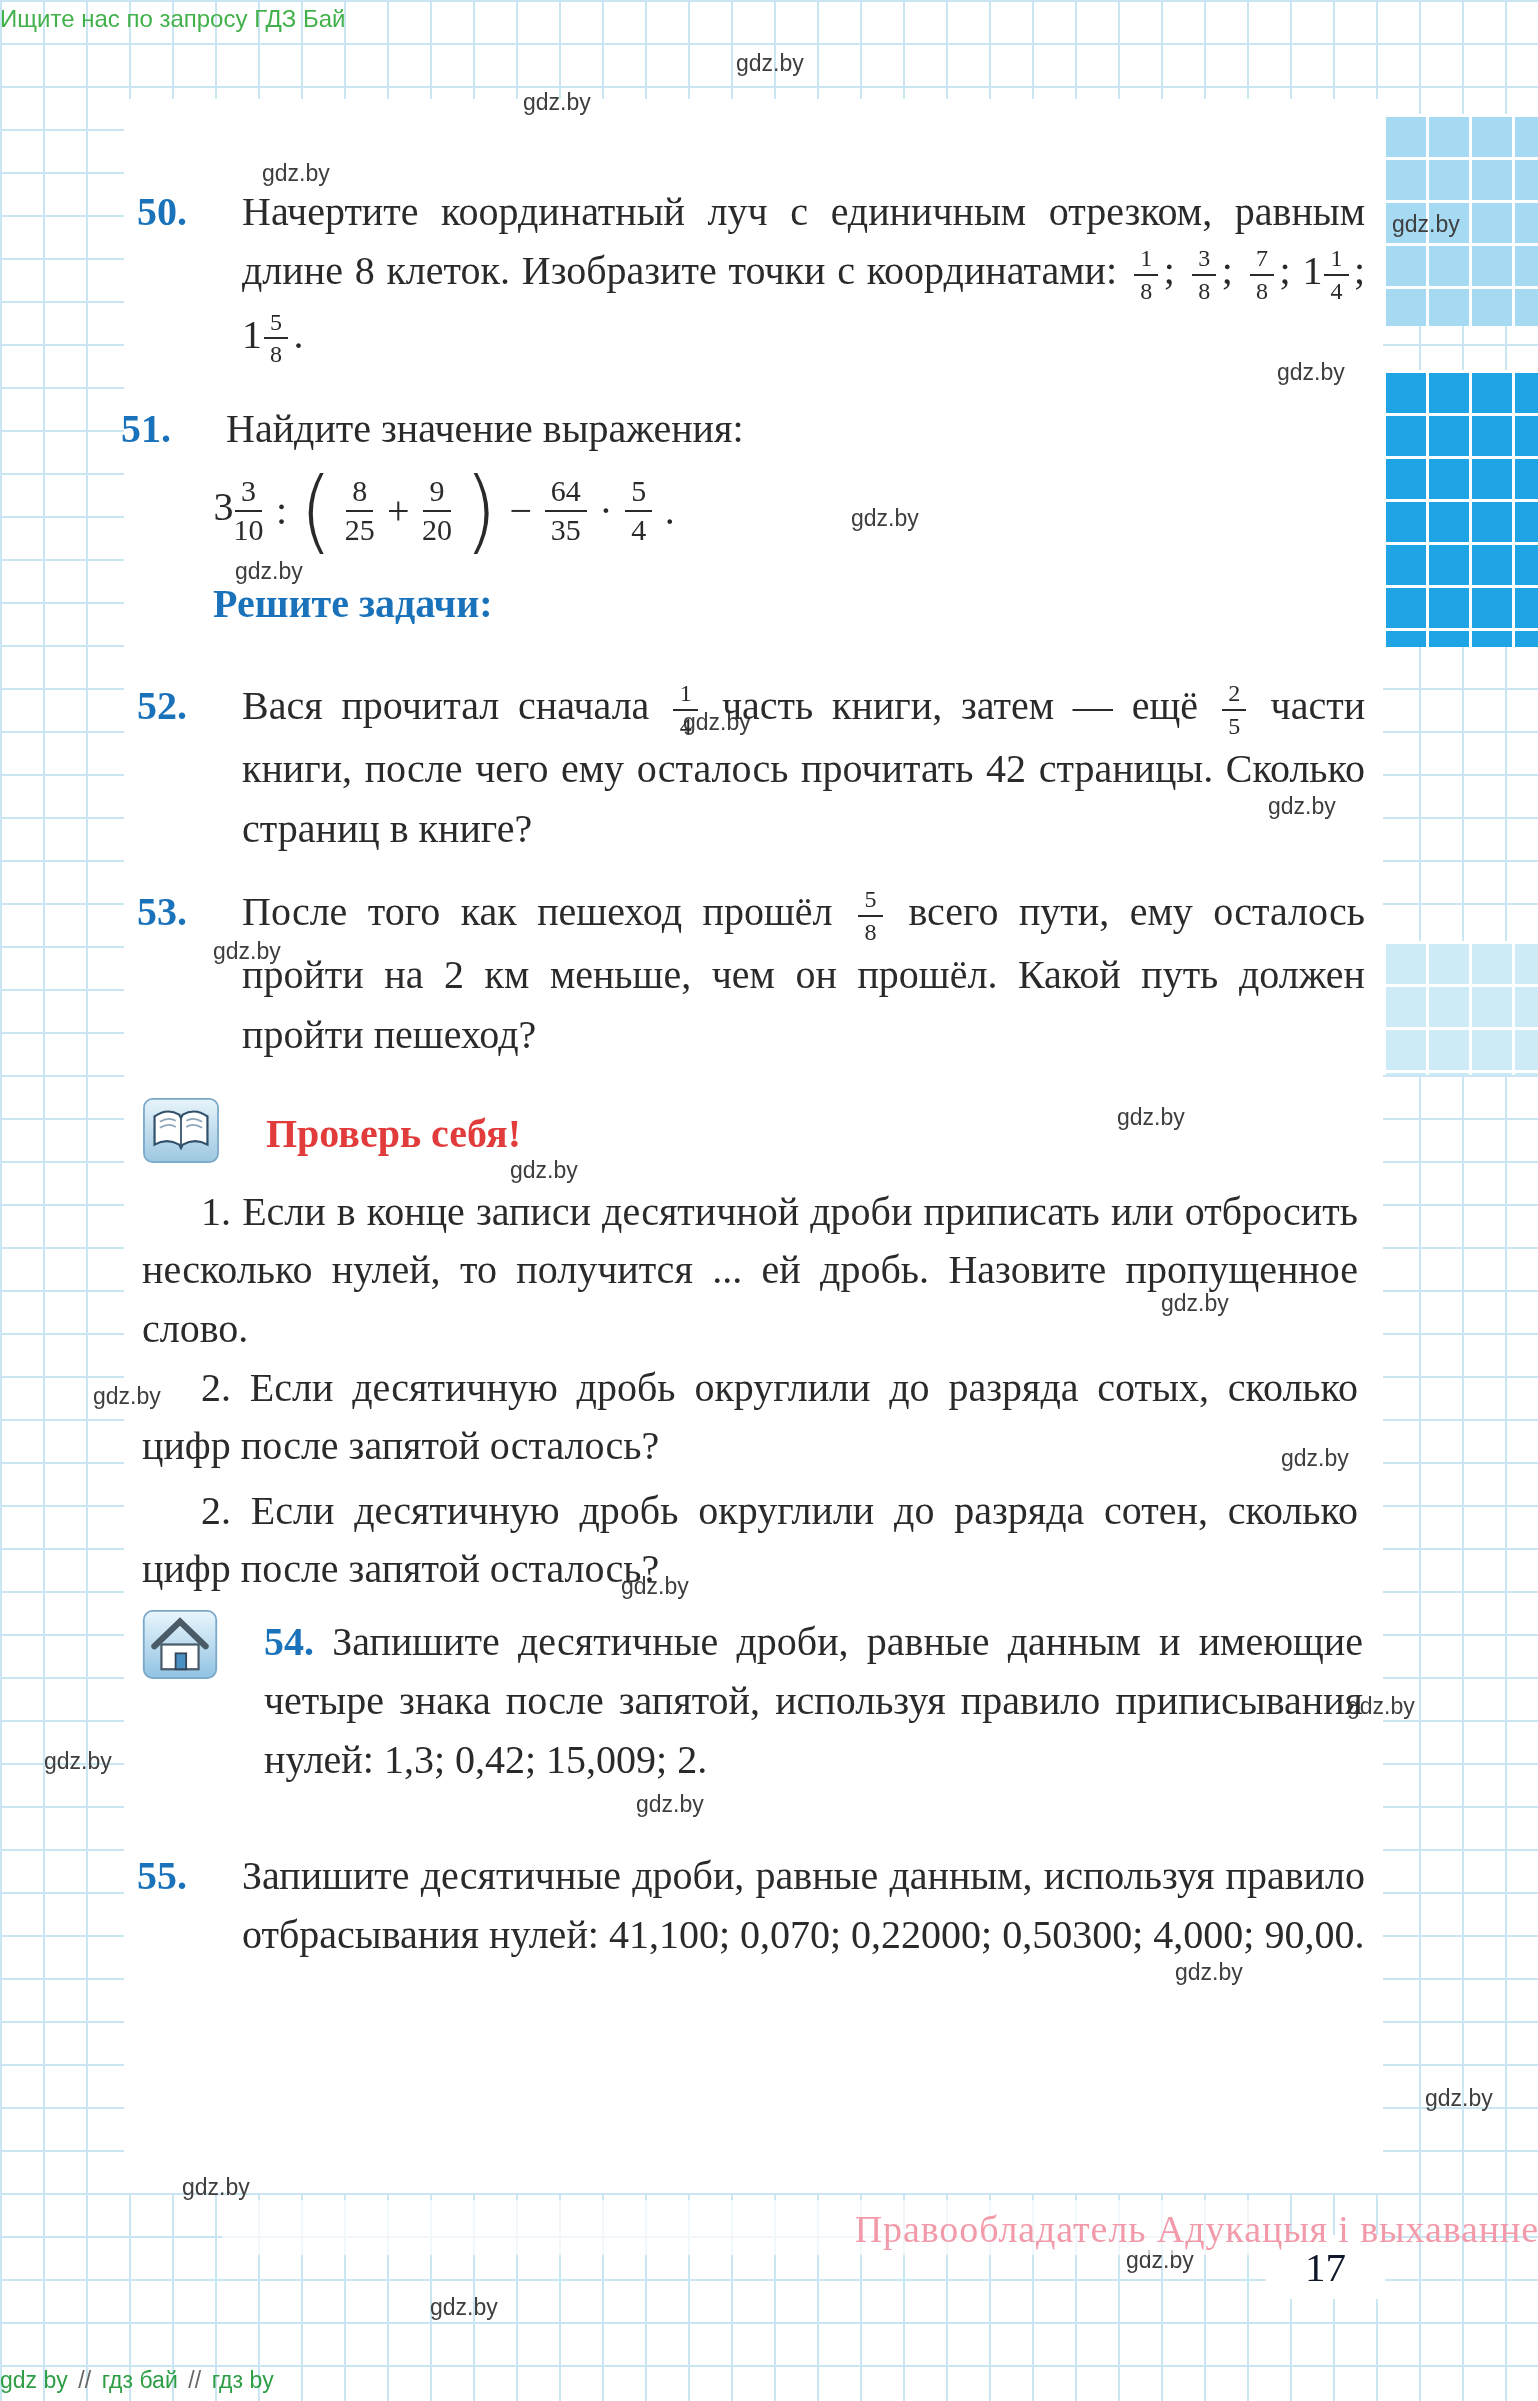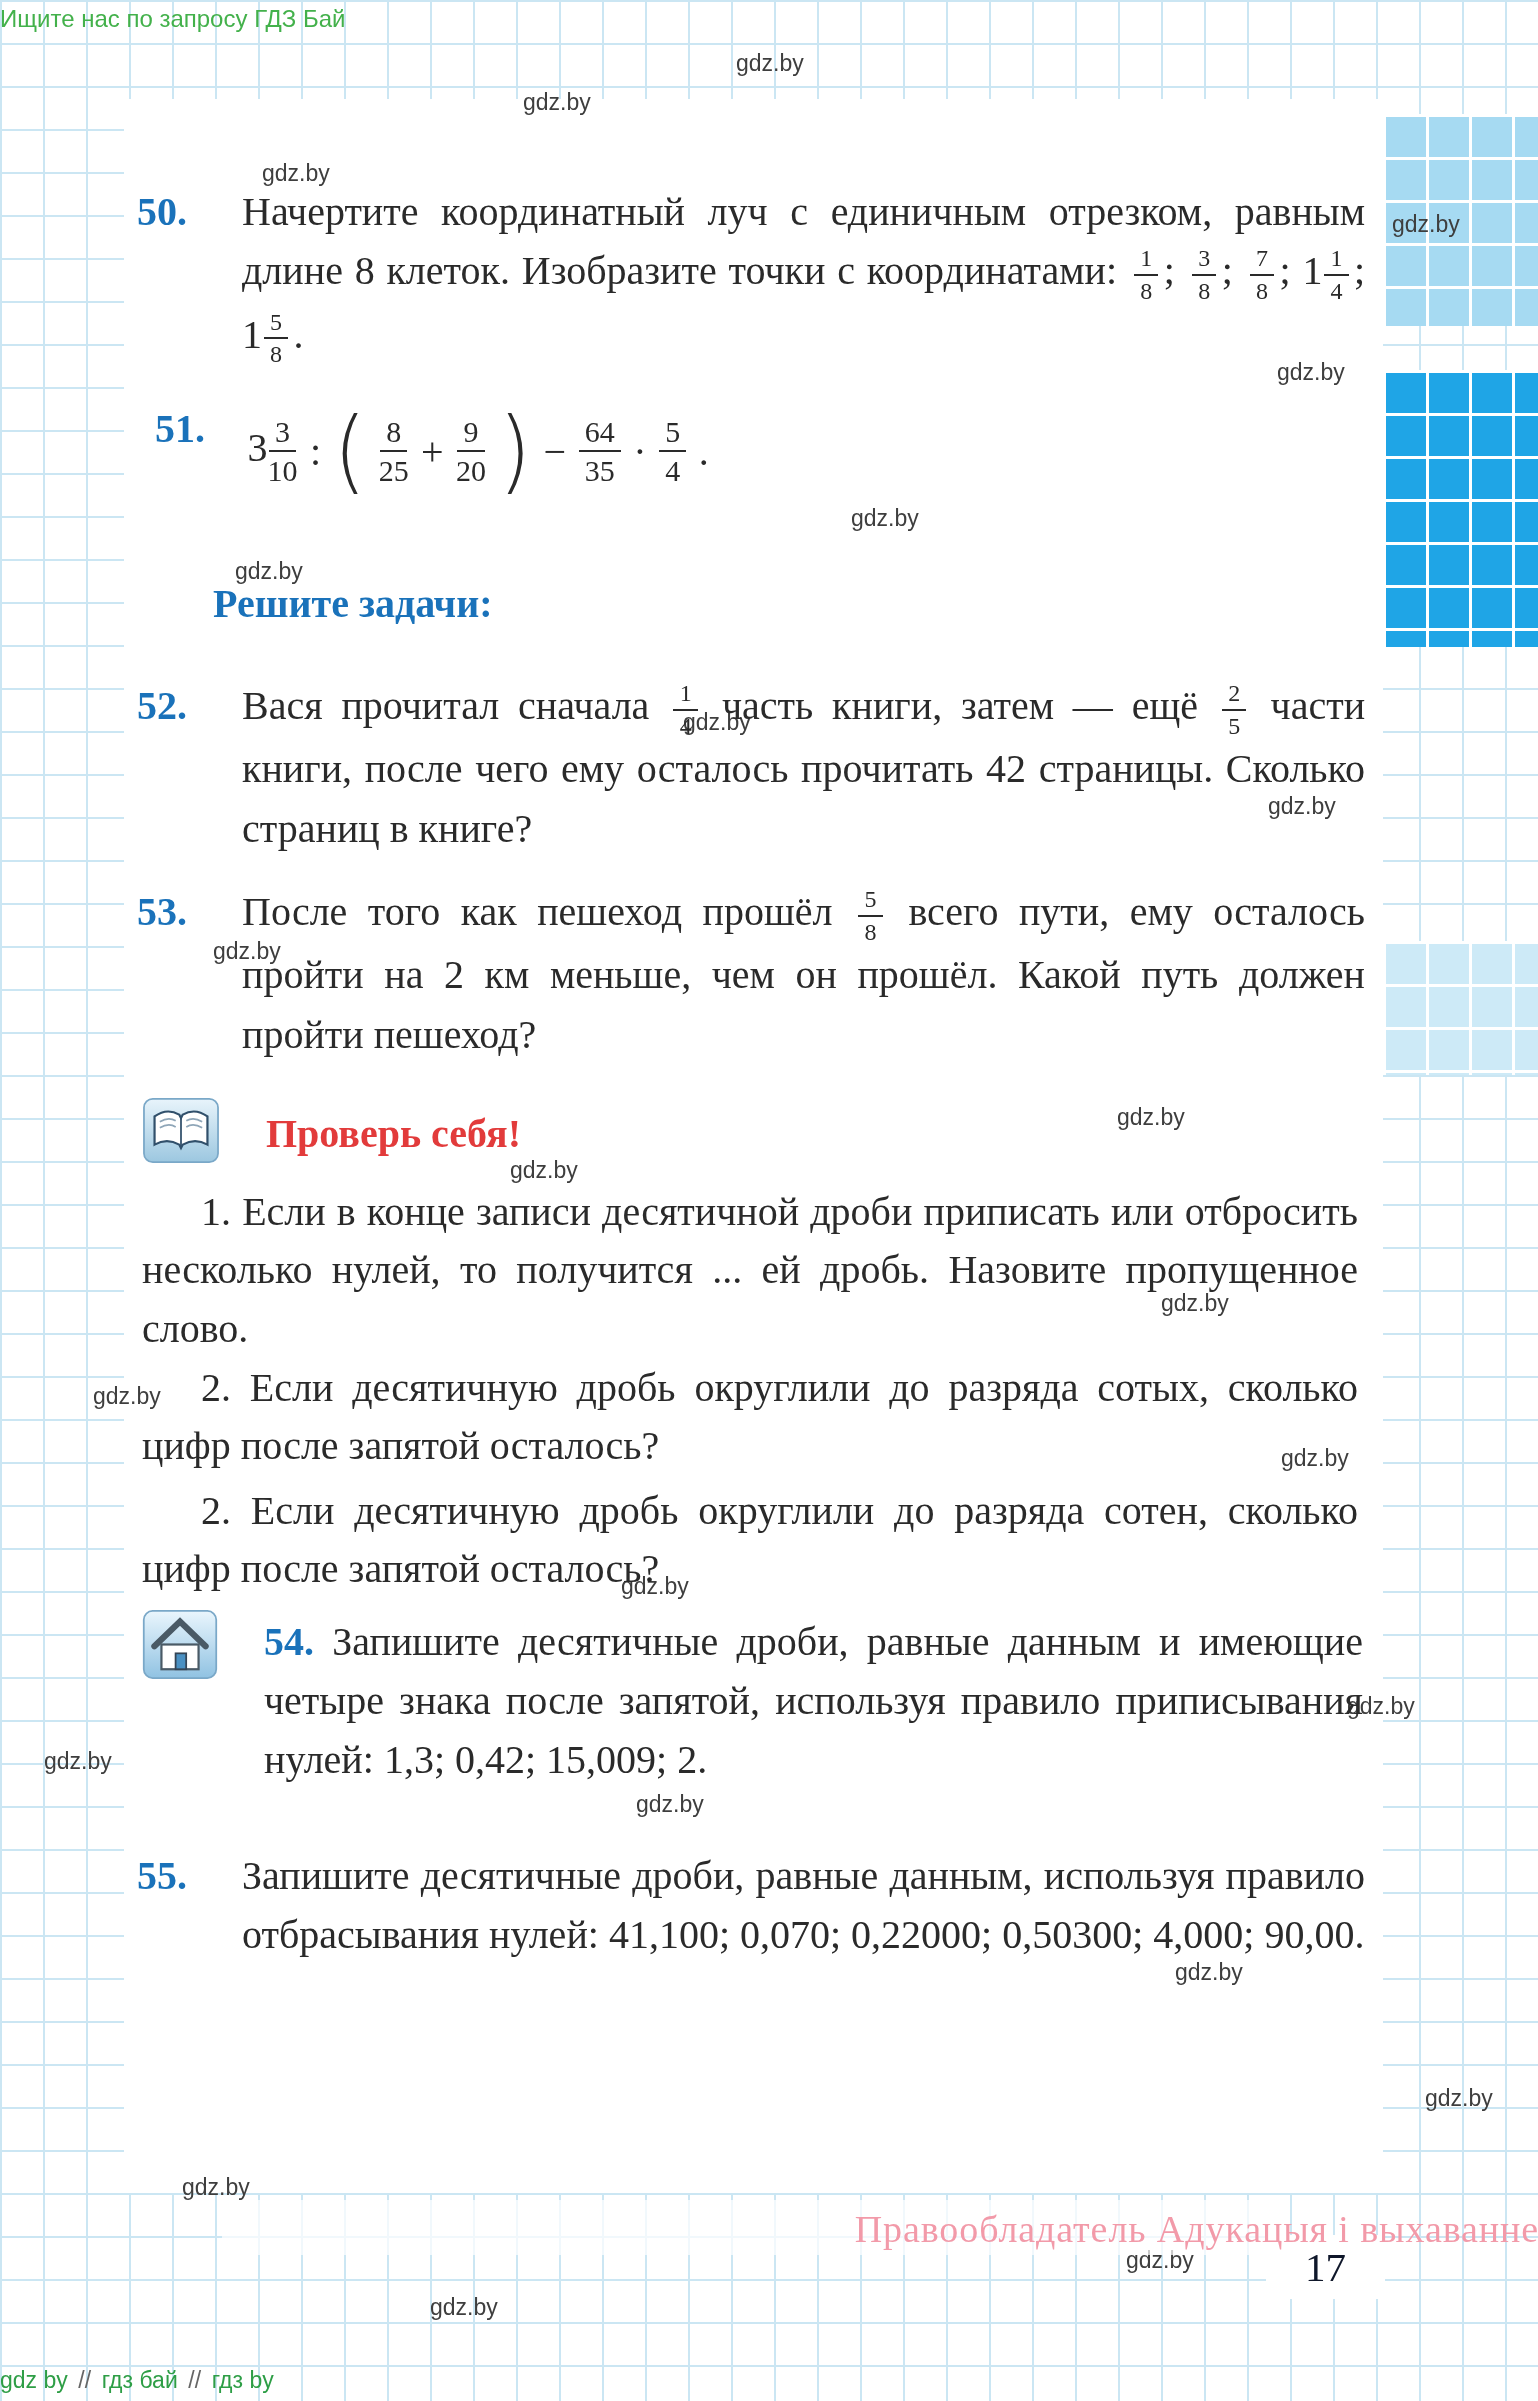--- a/index.html
+++ b/index.html
@@ -130,23 +130,24 @@
             <span class="n">1</span>
             <span class="d">4</span>
           </span><span>;</span></span>
       <span class="point mixed"><span>1</span><span class="frac">
             <span class="n">5</span>
             <span class="d">8</span>
           </span><span>.</span></span>
     </div>
   </div>
 
-  <div class="prob" style="left:155px;top:399px;width:1228px">
+  <div class="prob" style="left:121px;top:399px;width:1228px">
     <span class="pnum">51.</span>
     <div class="ptext">
+      <span>Найдите значение выражения:</span>
       <div class="expr">
         <span class="mixed"><span>3</span><span class="frac">
               <span class="n">3</span>
               <span class="d">10</span>
             </span></span>
         <span>:</span>
         <span class="bigp">(</span>
         <span class="frac">
             <span class="n">8</span>
             <span class="d">25</span>

